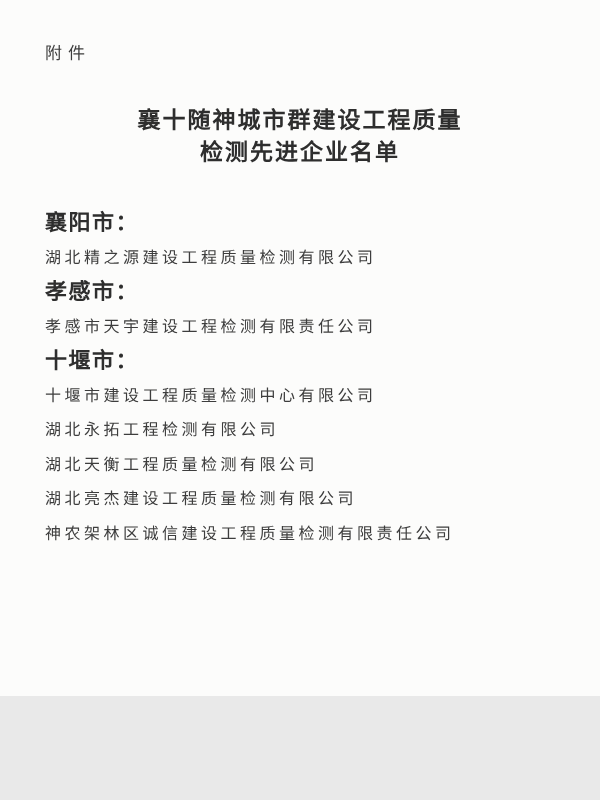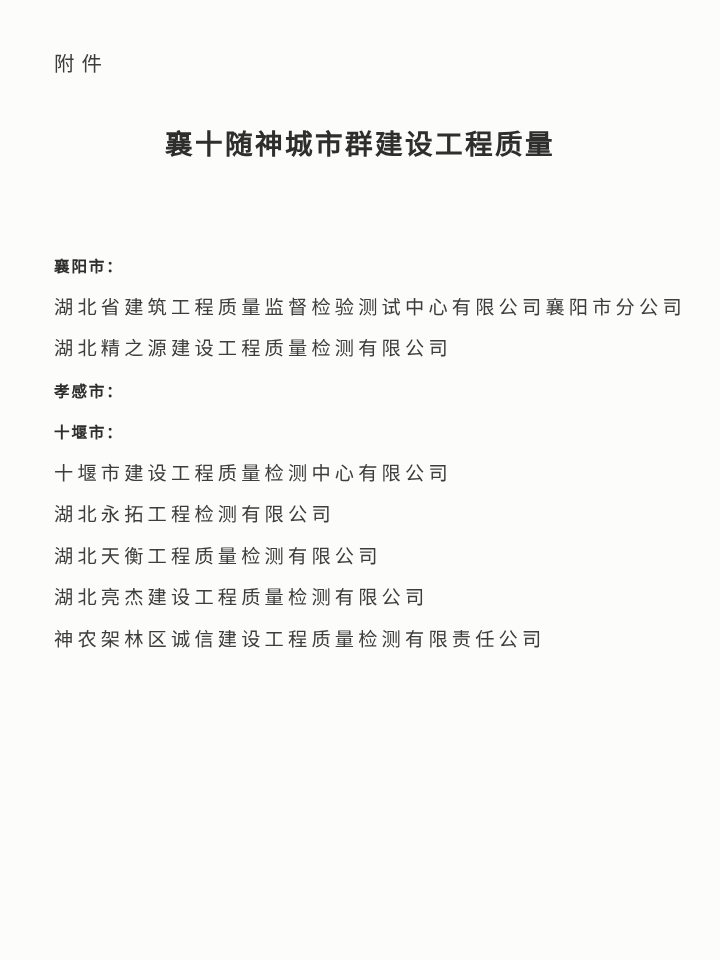--- a/index.html
+++ b/index.html
@@ -3,21 +3,21 @@
 <meta charset="utf-8">
 <style>
   html, body {
     margin: 0;
     padding: 0;
     background: #e9e9e9;
   }
   .page {
     position: relative;
     width: 600px;
-    height: 800px;
+    height: 696px;
     margin: 0 auto;
     background: var(--background, #fcfcfb);
     font-family: "Liberation Sans", sans-serif;
     color: var(--text, #3d3d3d);
     overflow: hidden;
     box-sizing: border-box;
   }
   .attachment {
     position: absolute;
     top: 42px;
@@ -46,21 +46,21 @@
     text-align: center;
   }
   .list {
     position: absolute;
     top: 206px;
     left: 45px;
     right: 30px;
   }
   .city {
     font-weight: bold;
-    font-size: 13px;
+    font-size: 22px;
     line-height: 34.5px;
     letter-spacing: 1.5px;
     color: var(--title-text, #2e2e2e);
     white-space: nowrap;
   }
   .company {
     font-size: 16px;
     line-height: 34.5px;
     letter-spacing: 3.5px;
     color: var(--text, #3d3d3d);
@@ -69,29 +69,30 @@
 </style>
 </head>
 <body>
 
 <div class="page">
 
   <div class="attachment">附件</div>
 
   <h1 class="title">
     <span class="title-line">襄十随神城市群建设工程质量</span>
+    <span class="title-line">检测先进企业名单</span>
   </h1>
 
   <div class="list">
 
     <div class="city">襄阳市：</div>
-    <div class="company">湖北省建筑工程质量监督检验测试中心有限公司襄阳市分公司</div>
     <div class="company">湖北精之源建设工程质量检测有限公司</div>
 
     <div class="city">孝感市：</div>
+    <div class="company">孝感市天宇建设工程检测有限责任公司</div>
 
     <div class="city">十堰市：</div>
     <div class="company">十堰市建设工程质量检测中心有限公司</div>
     <div class="company">湖北永拓工程检测有限公司</div>
 
     <div class="company">湖北天衡工程质量检测有限公司</div>
     <div class="company">湖北亮杰建设工程质量检测有限公司</div>
 
     <div class="company">神农架林区诚信建设工程质量检测有限责任公司</div>
 

